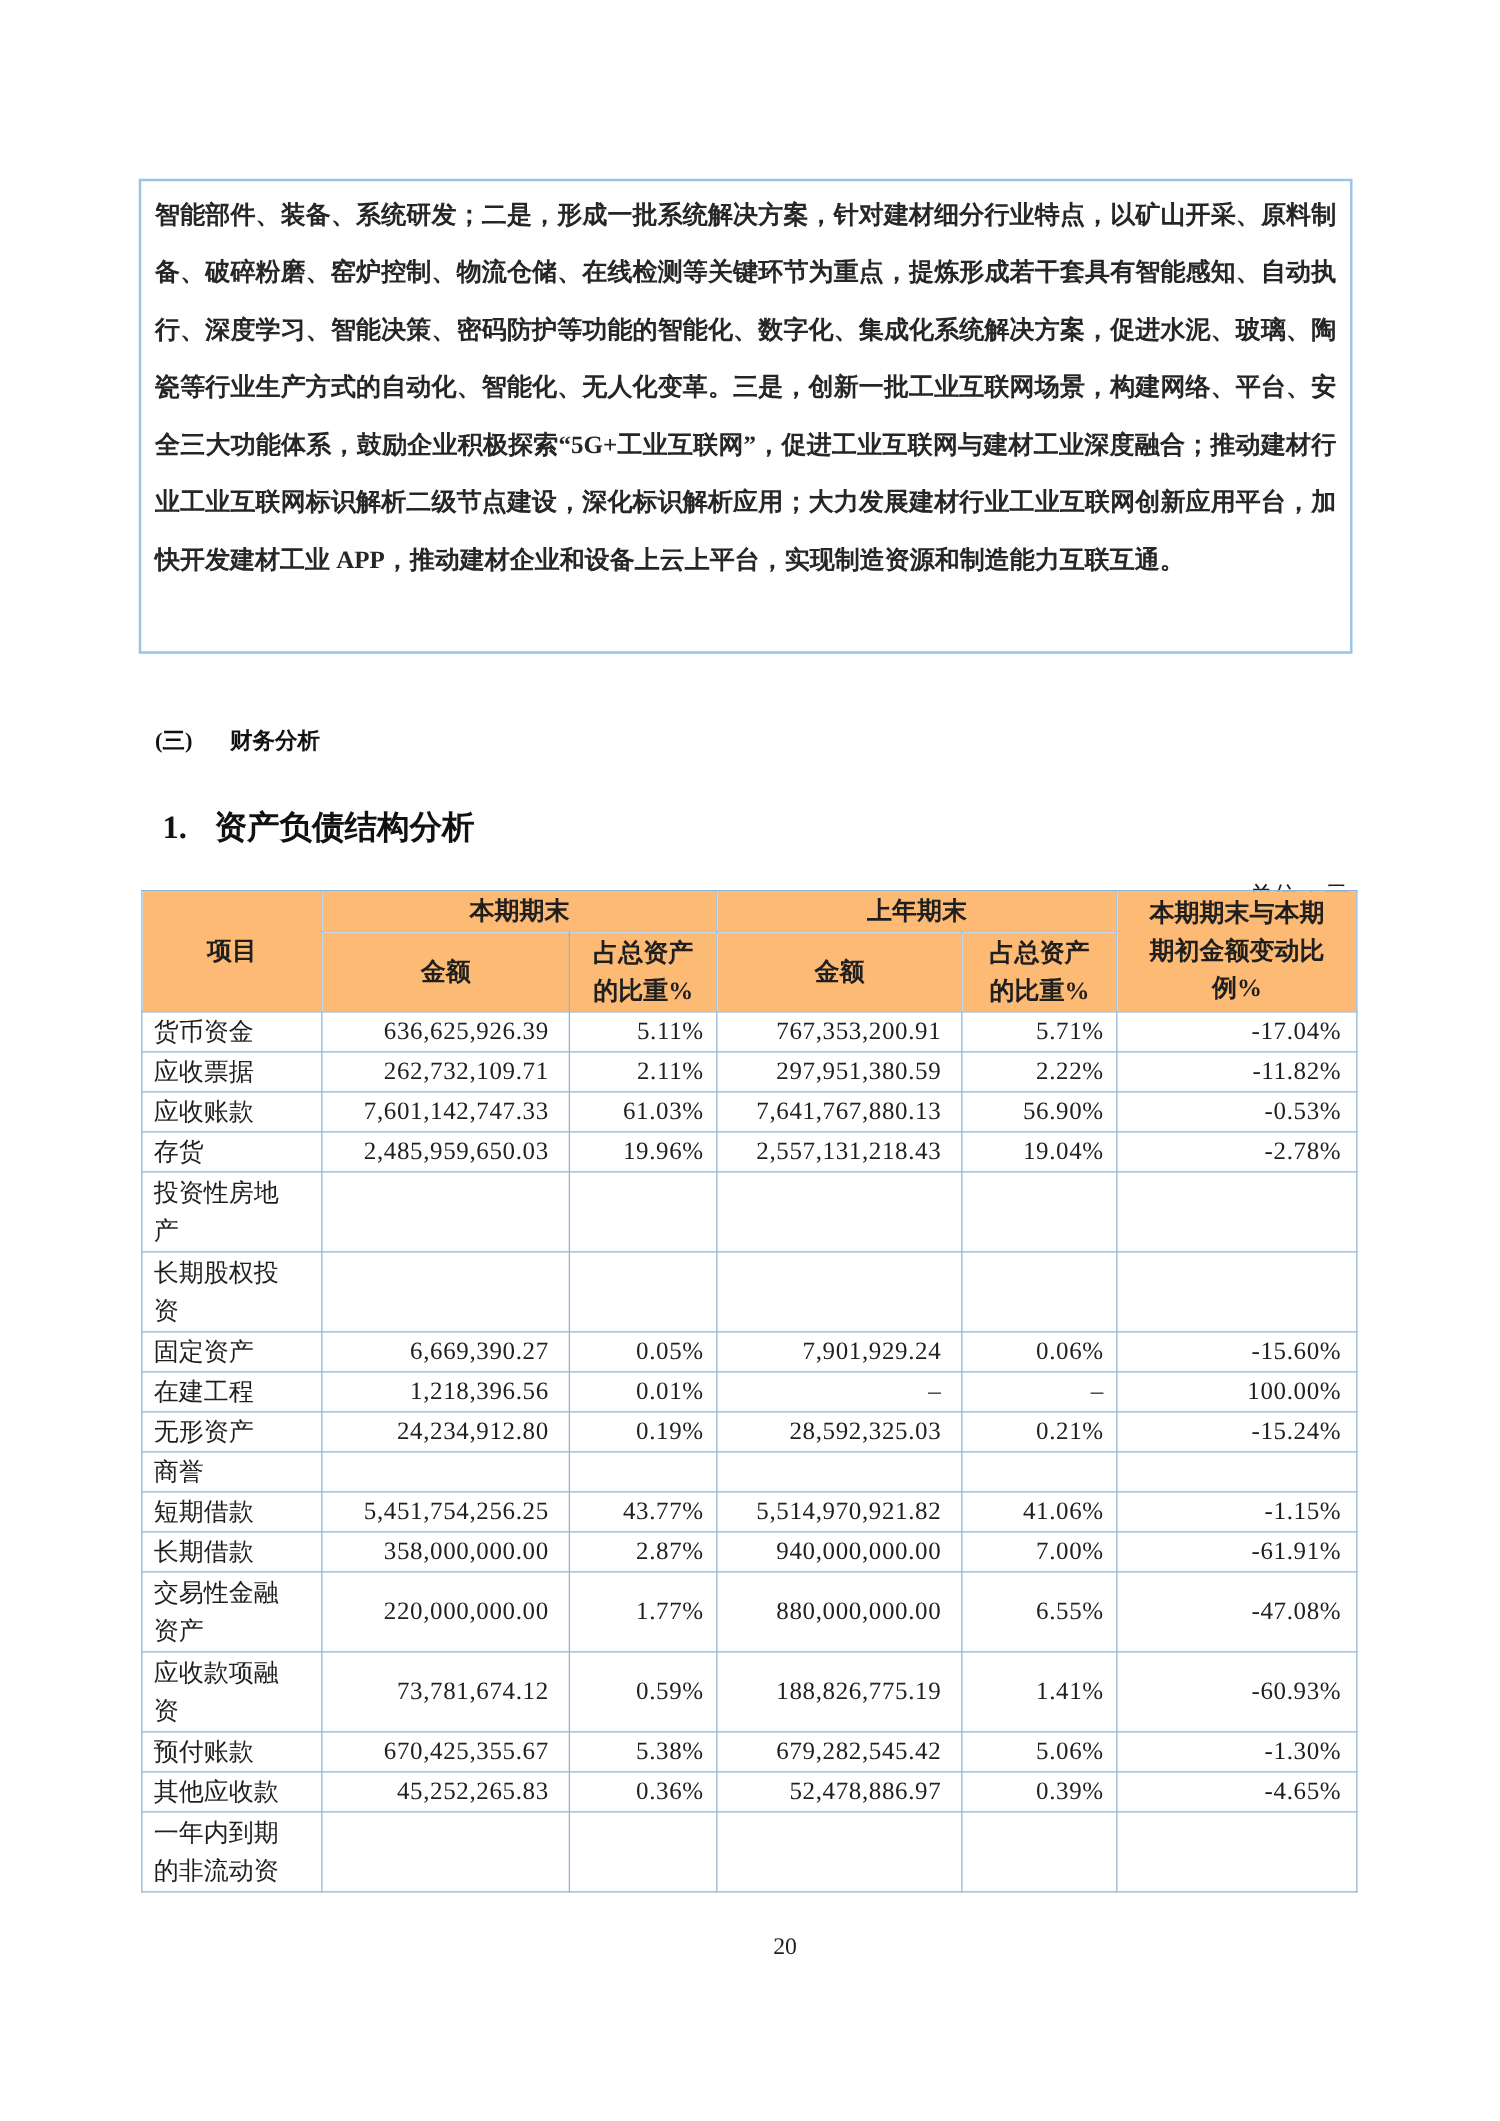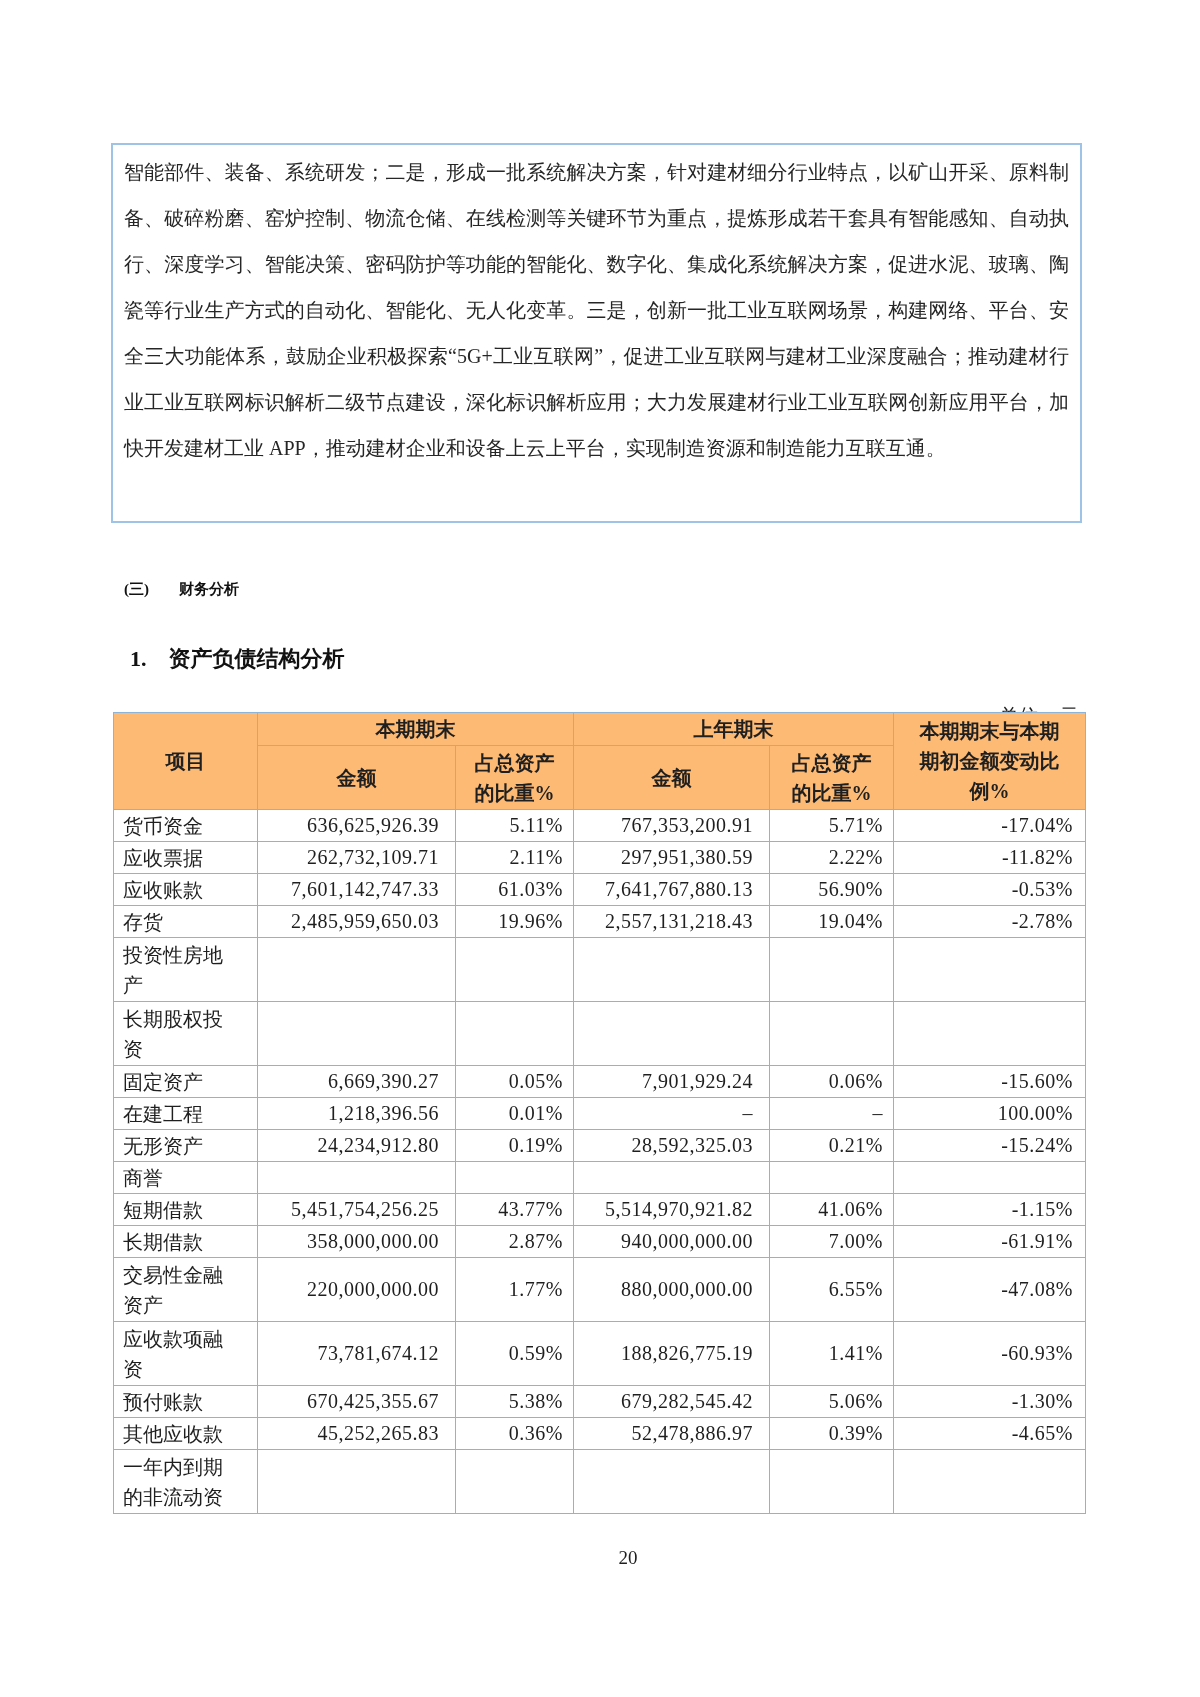--- a/index.html
+++ b/index.html
@@ -7,30 +7,30 @@
     width:1200px;height:1697px;position:relative;
     font-family:"Liberation Serif","DejaVu Serif",serif;
     color:#1f1f1f;
   }
   .text-box{
     position:absolute;left:111px;top:143px;width:971px;height:380px;
     box-sizing:border-box;border:2px solid #9dc3e6;background:#ffffff;
     padding:4px 11px;
   }
   .text-box p{
-    margin:0;font-size:20px;line-height:46px;text-align:justify;color:#262626;
+    margin:0;font-size:20px;line-height:46px;text-align:justify;color:#262626;font-weight:bold;
   }
   .section-heading{
     position:absolute;left:124px;top:580px;
-    font-size:15px;font-weight:bold;color:#111;
+    font-size:18px;font-weight:bold;color:#111;
   }
   .section-heading .num{margin-right:30px;}
   .sub-heading{
     position:absolute;left:130px;top:644px;
-    font-size:22px;font-weight:bold;color:#111;
+    font-size:26px;font-weight:bold;color:#111;
   }
   .sub-heading .num{margin-right:22px;}
   .unit-label{
     position:absolute;left:113px;top:683px;width:972px;
     box-sizing:border-box;padding-right:6px;
     text-align:right;font-size:20px;color:#1f1f1f;margin-top:20px;
   }
   table.fin{
     position:absolute;left:113px;top:712px;width:972px;
     border-collapse:collapse;table-layout:fixed;

